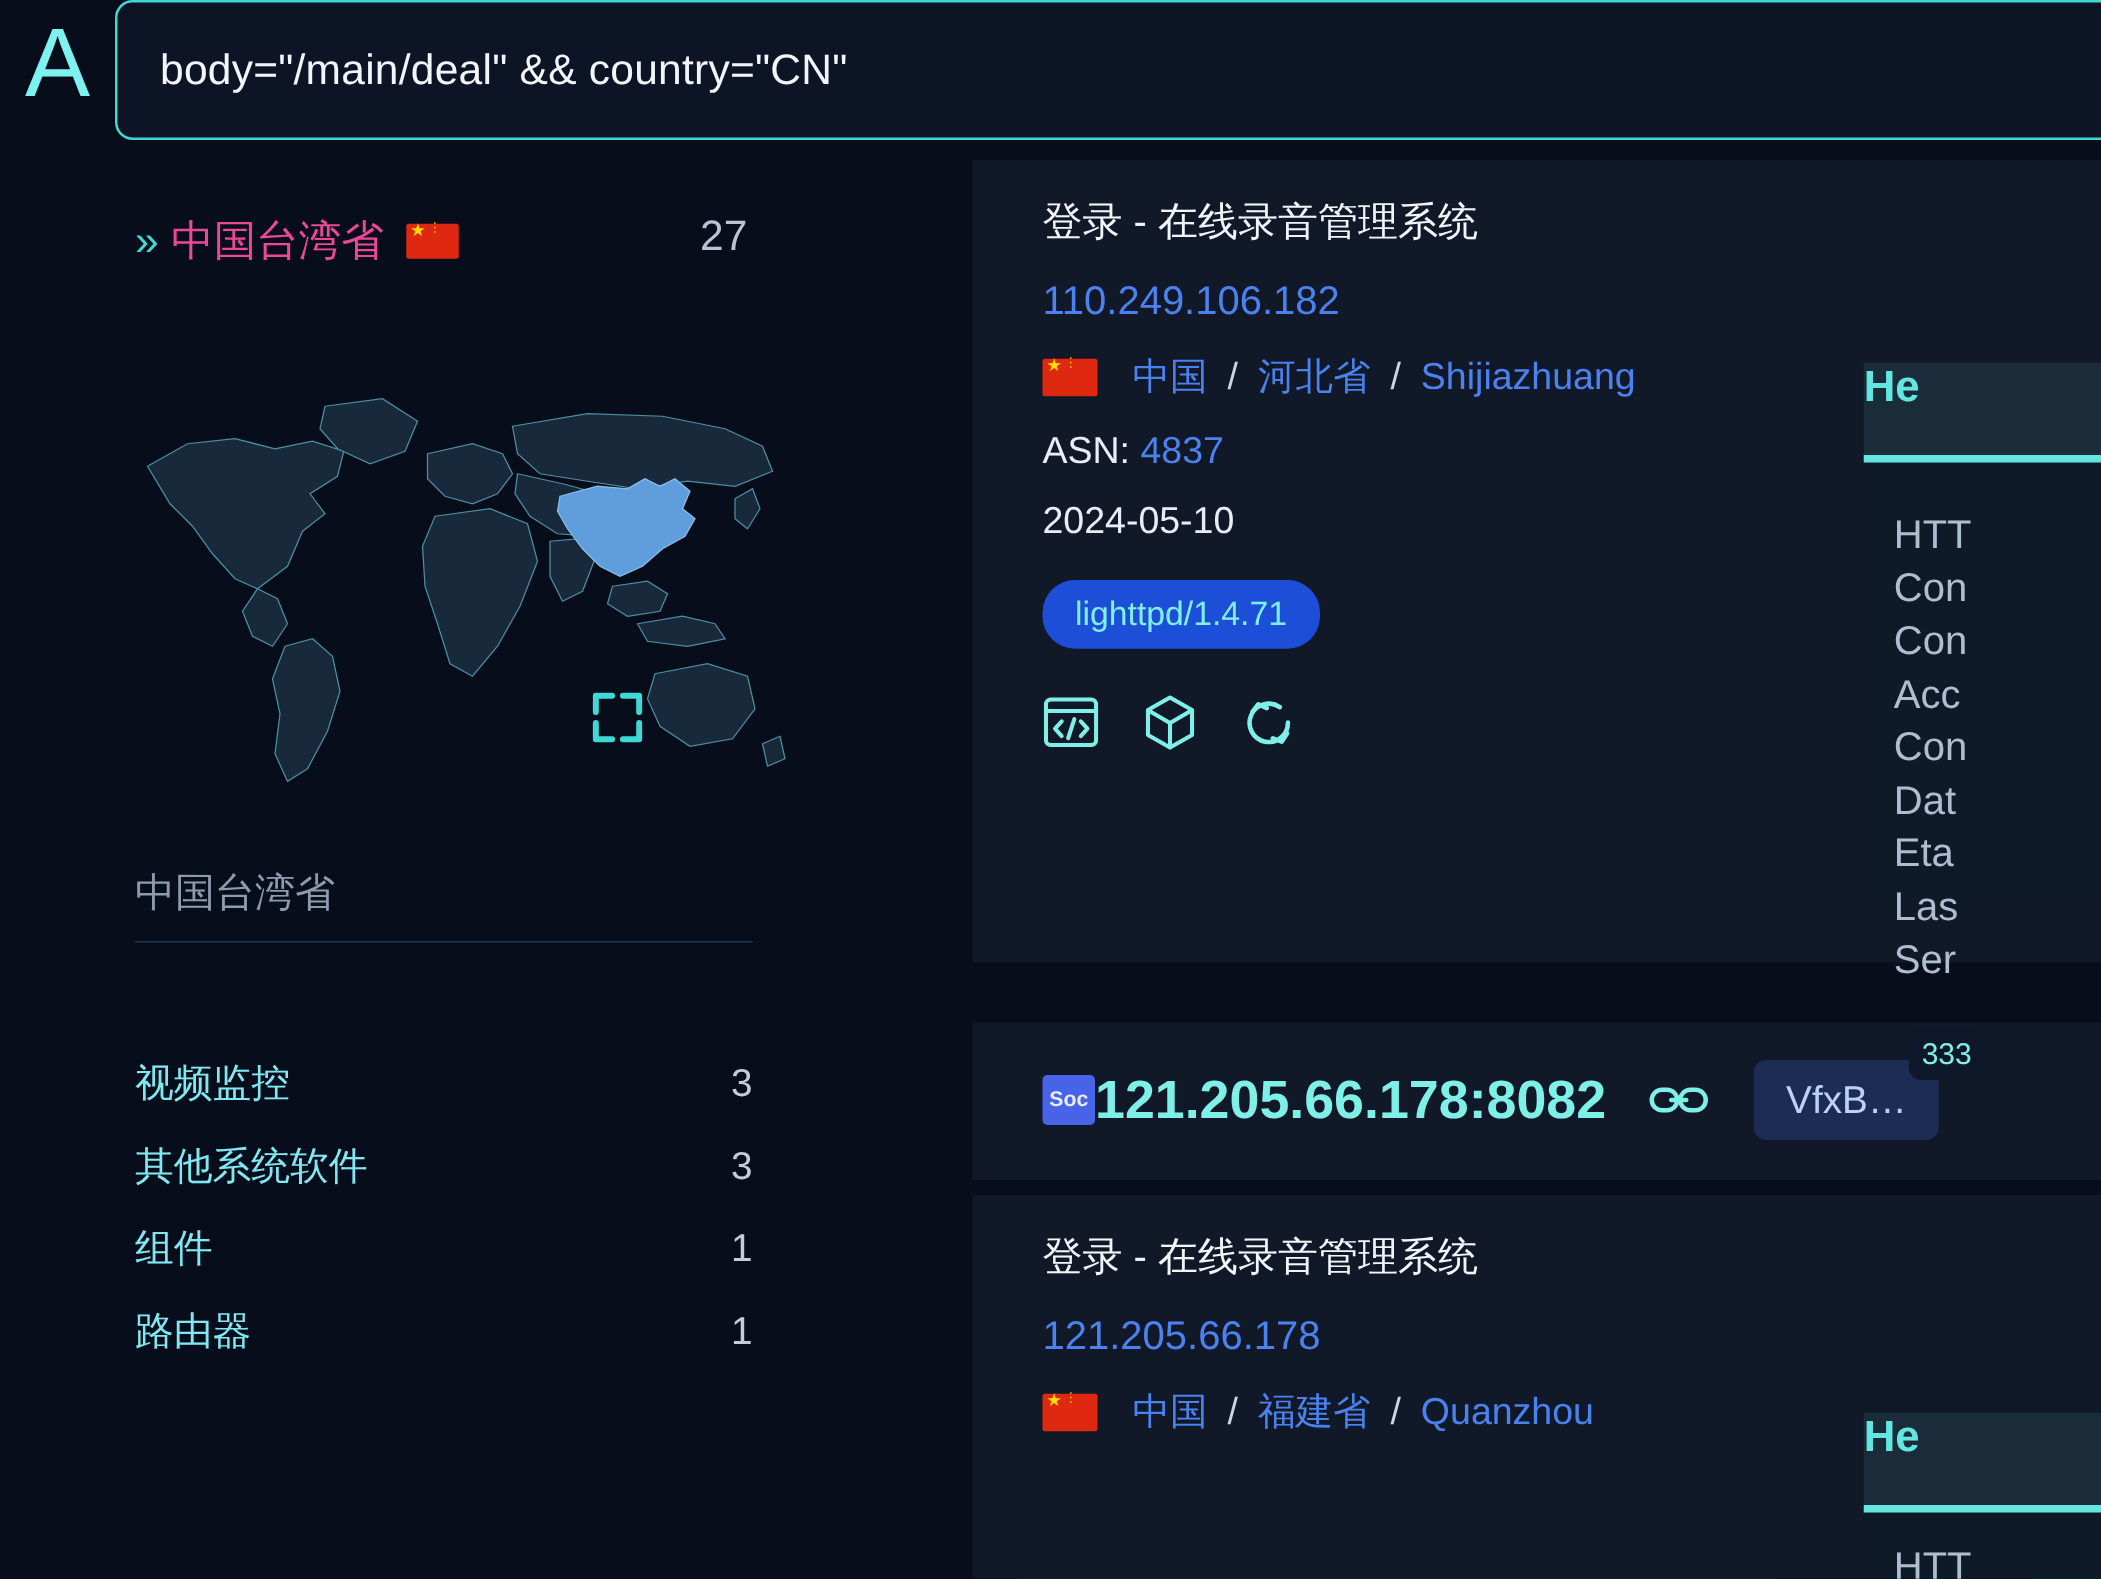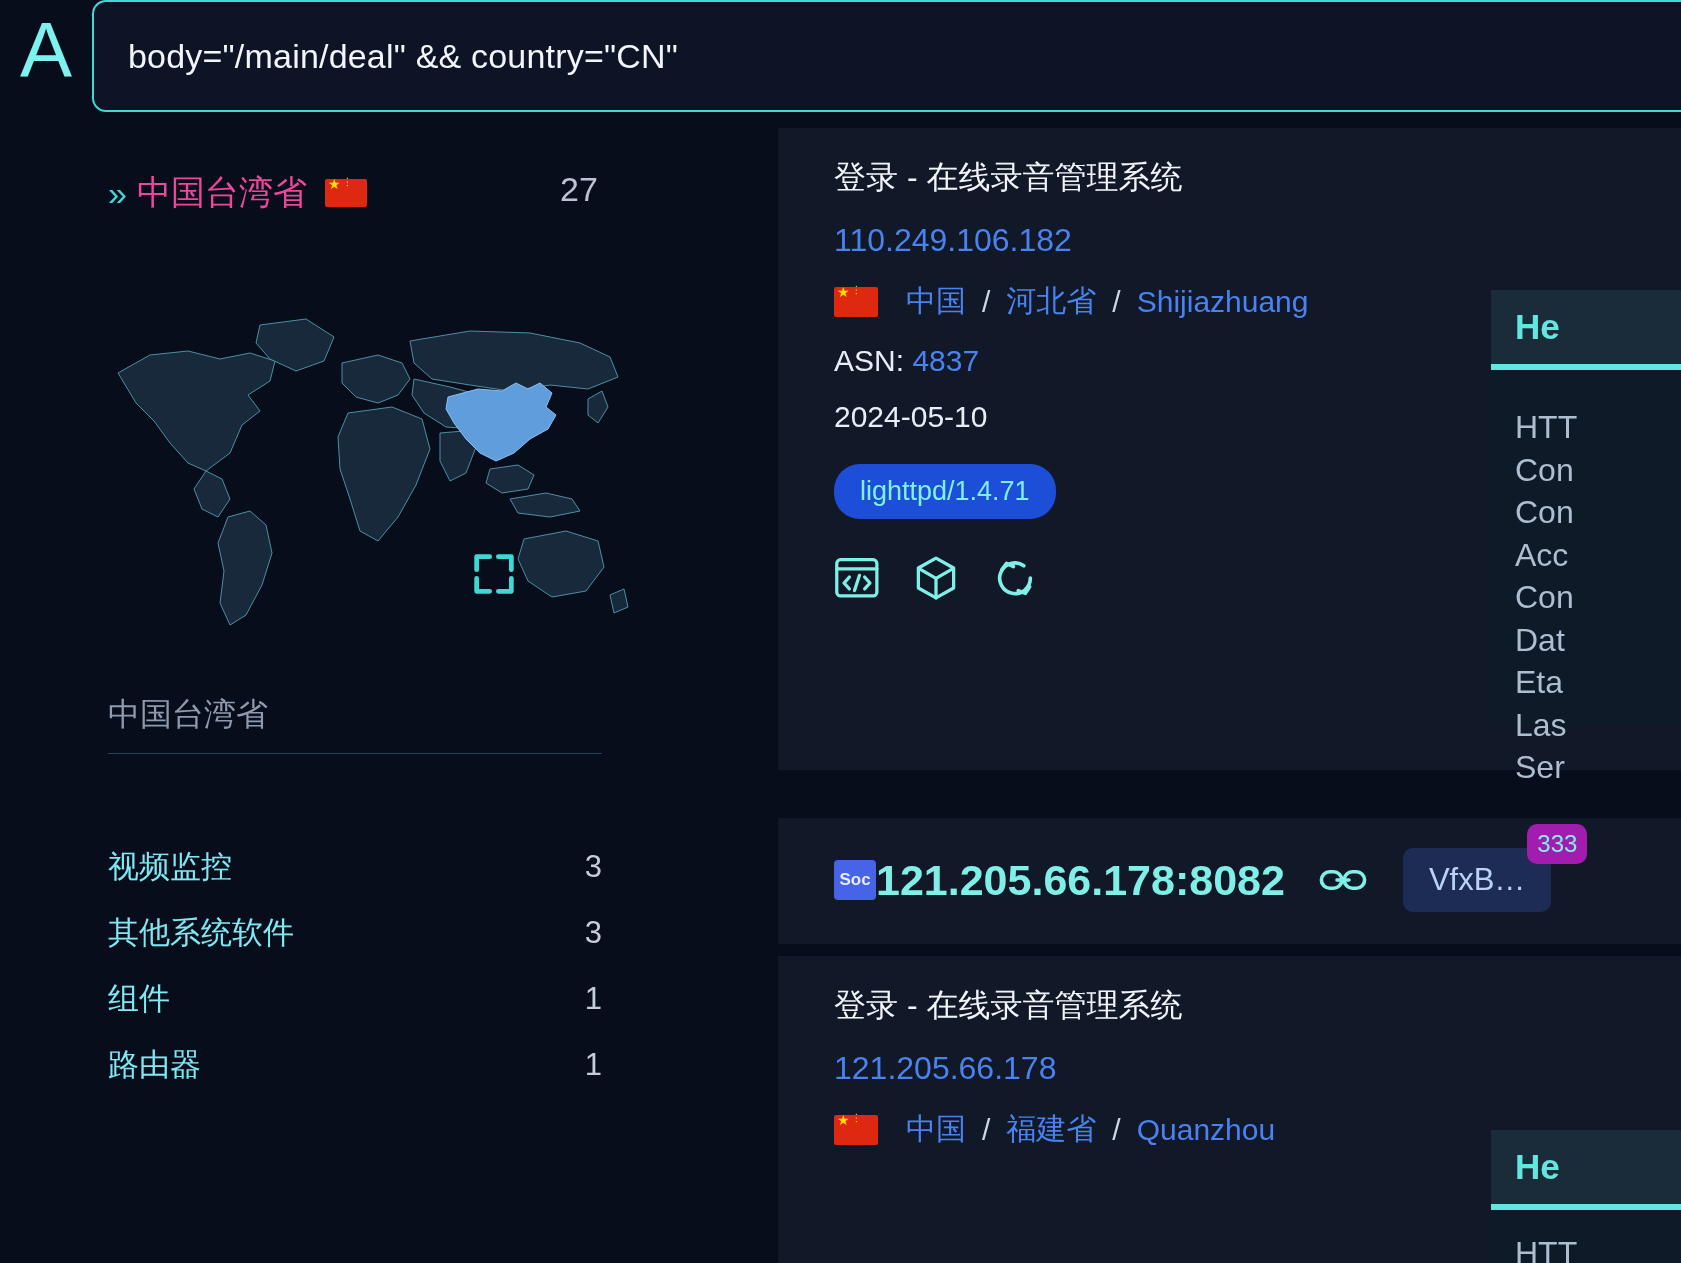--- a/index.html
+++ b/index.html
@@ -134,27 +134,27 @@
   }
   .ipport { color: #7ff0e8; font-size: 43px; font-weight: bold; white-space: nowrap; cursor: pointer; }
   .link-icon { margin-left: 34px; cursor: pointer; }
   .vfx-pill {
     margin-left: 36px; background: #1d2c55; color: #bcd2f5;
     font-size: 31px; padding: 14px 26px; border-radius: 10px;
     position: relative; cursor: pointer; white-space: nowrap;
   }
   .vfx-badge {
     position: absolute; right: -36px; top: -24px;
-    background: #a21caf; color: #7ff0e8; font-size: 24px;
+    background: #0f172a; color: #7ff0e8; font-size: 24px;
     padding: 6px 10px; border-radius: 10px;
   }
 
   
   .hpanel { position: absolute; left: 1491px; width: 190px; background: #0f1a28; }
-  .hpanel-tabbar { height: 74px; background: #1a2b3a; display: flex; align-items: center; padding-left: 24px; }
+  .hpanel-tabbar { height: 74px; background: #1a2b3a; display: flex; align-items: flex-start; }
   .hpanel-tab { color: #64e6e0; font-size: 35px; font-weight: bold; white-space: nowrap; cursor: pointer; }
   .hpanel-underline { height: 6px; background: #64e6e0; }
   .hpanel-list { padding: 36px 0 20px 24px; }
   .hpanel-item { color: #aebdd0; font-size: 32px; line-height: 1.33; white-space: nowrap; overflow: hidden; }
 </style>
 </head>
 <body>
 
 <div id="topbar">
   <div id="logo">A</div>

